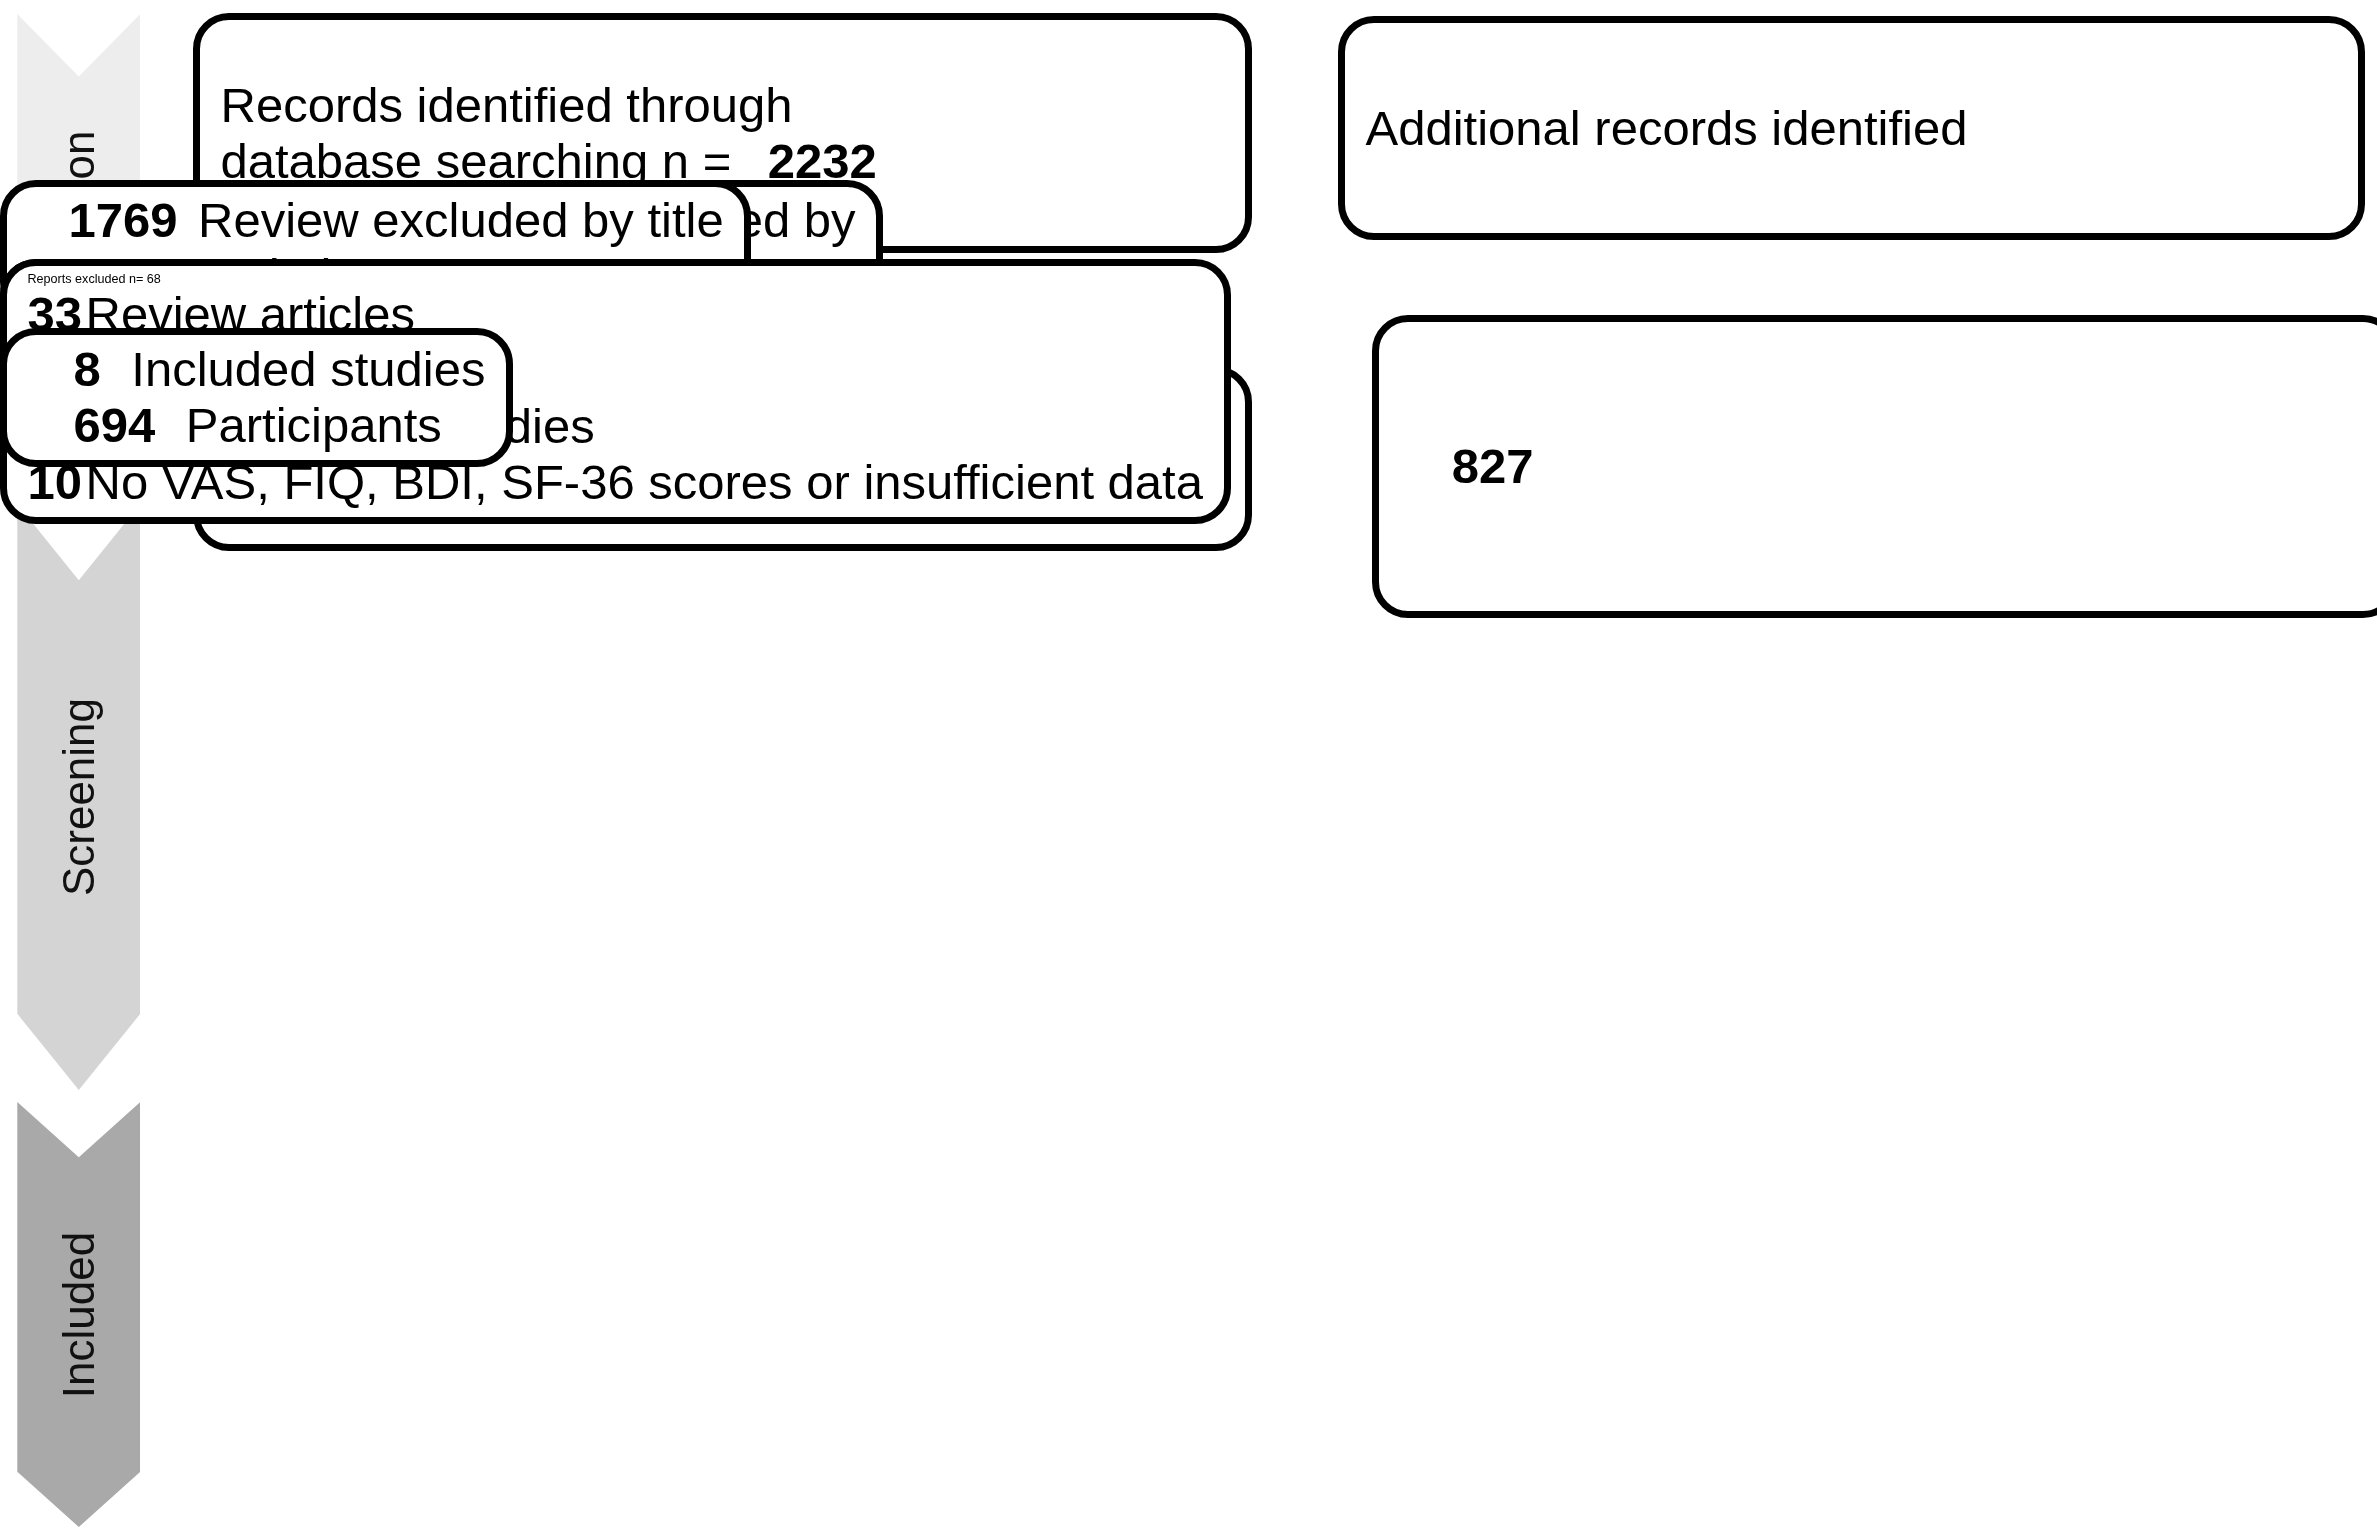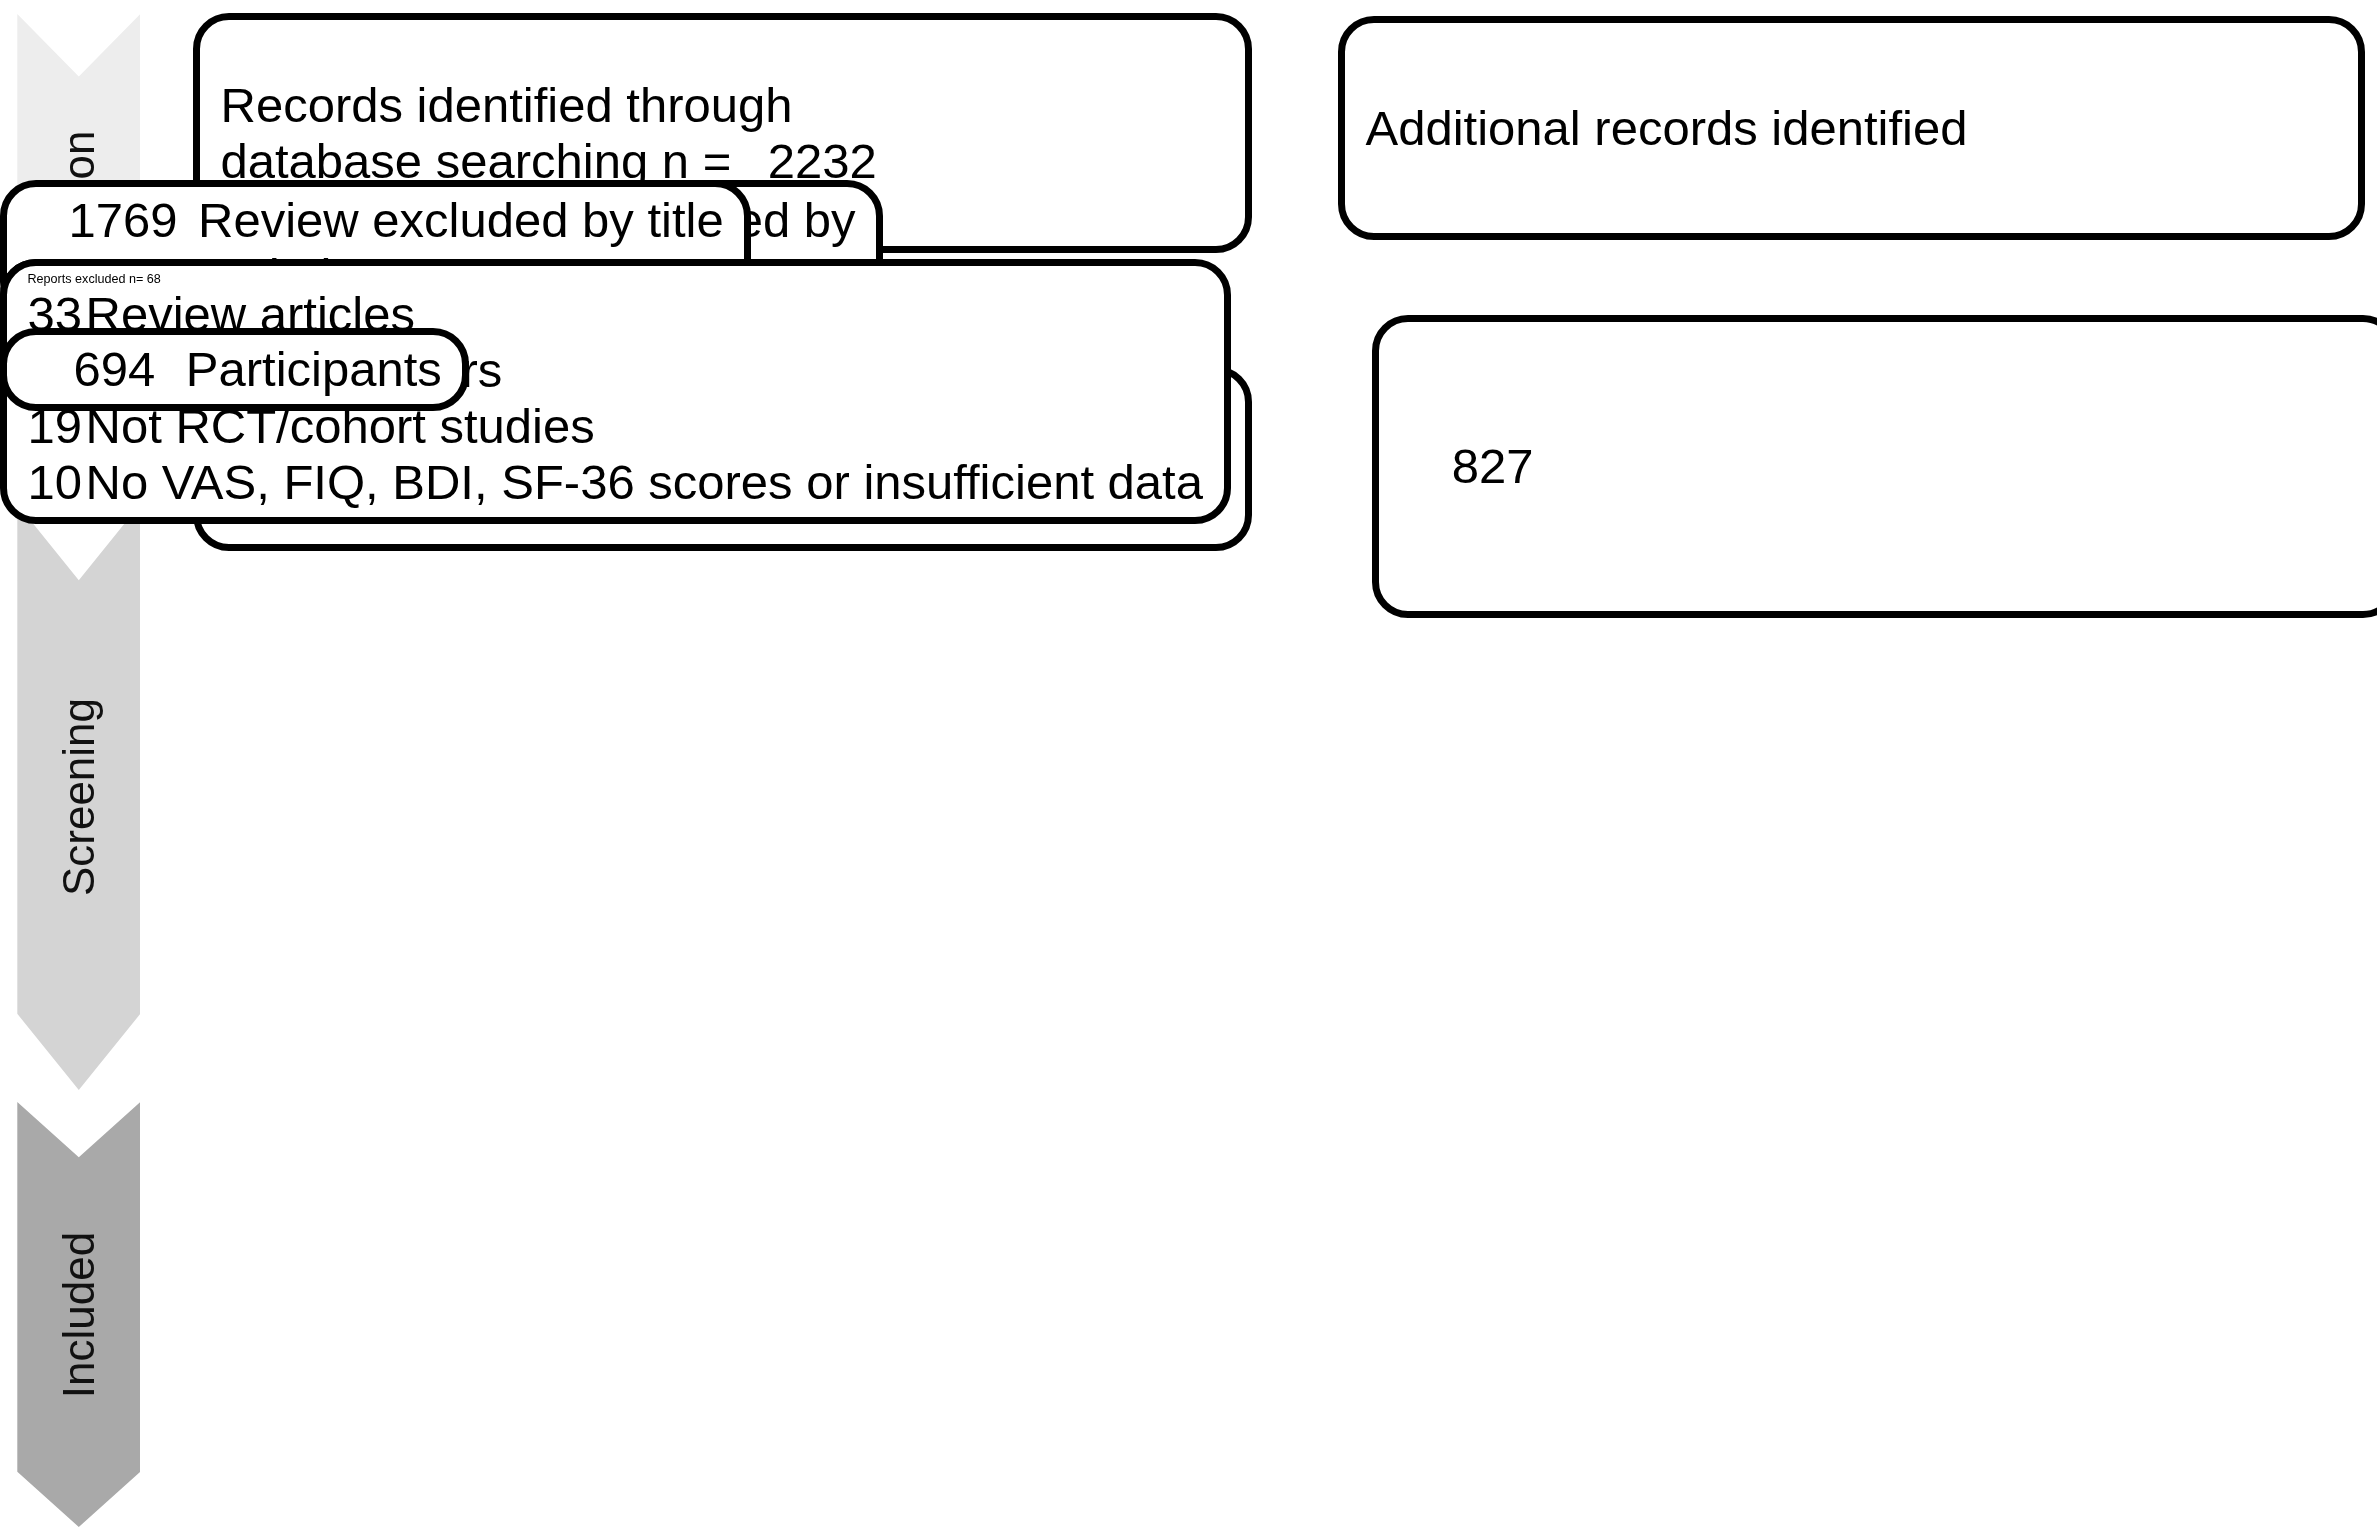--- a/index.html
+++ b/index.html
@@ -71,21 +71,21 @@
     border: 7px solid #000000;
     border-radius: 36px;
     display: flex;
     align-items: center;
     padding: 6.3px 20.5px;
   }
   .node-inner {
     width: 100%;
   }
   .num {
-    font-weight: normal;
+    font-weight: bold;
     font-size: 49px;
     white-space: nowrap;
     font-family: "Liberation Sans", sans-serif;
   }
   .txt {
     font-size: 49px;
     font-weight: 400;
     font-family: "Liberation Sans", sans-serif;
   }
 
@@ -327,20 +327,24 @@
   </div>
 
   <div class="conn vconn" style="left:719px; top:1201px;">
     <div class="vline" style="height:69px;"></div>
     <div class="vhead"></div>
   </div>
 
   <div class="node" id="box-included">
     <div class="node-inner" style="padding-left:46px;">
       <div class="exc-item" style="margin-bottom:0;">
+        <span class="num" style="flex:0 0 150px; font-size:49px;">8</span>
+        <span class="txt" style="padding-left:27px; font-size:49px;">Included studies</span>
+      </div>
+      <div class="exc-item" style="margin-bottom:0;">
         <span class="num" style="flex:0 0 150px; font-size:49px;">694</span>
         <span class="txt" style="padding-left:27px; font-size:49px;">Participants</span>
       </div>
     </div>
   </div>
 
 </div>
 
 
 </body></html>

